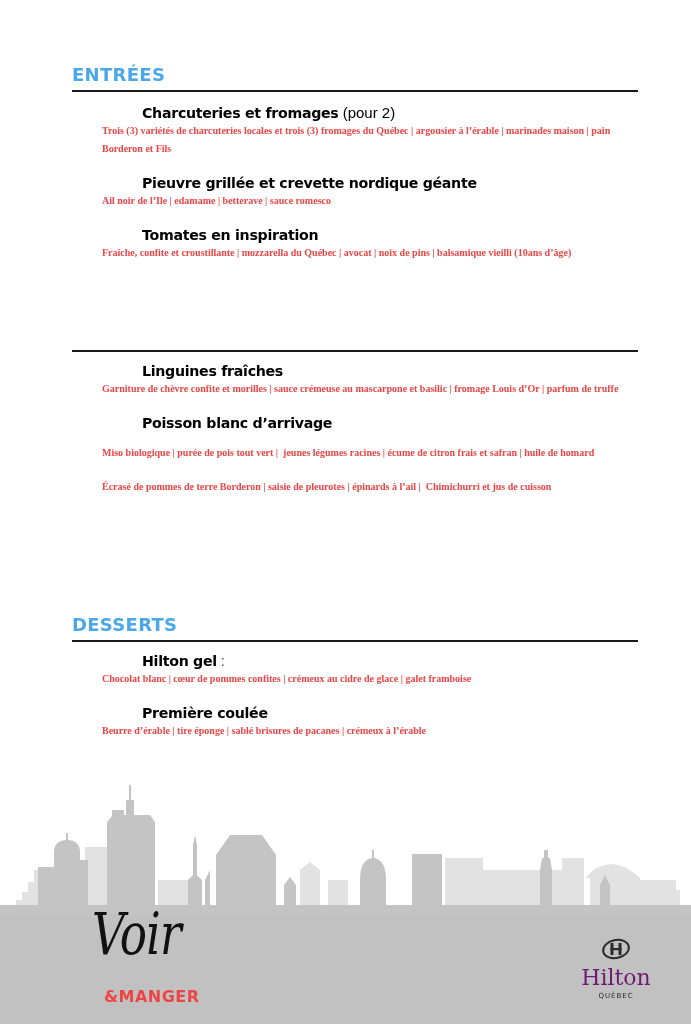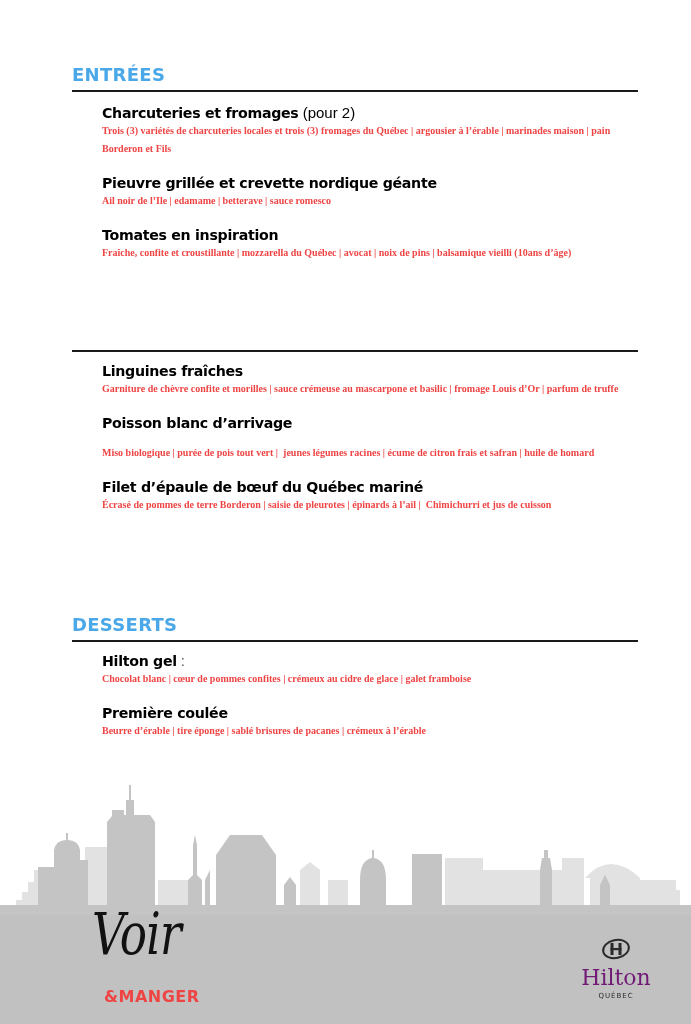--- a/index.html
+++ b/index.html
@@ -15,20 +15,21 @@
       font-weight: bold; font-size: 18px; letter-spacing: 0.3px;
       color: #4aa8e8; margin: 0; line-height: 18px;
     }
     .rule { height: 2px; background: #1a1a1a; margin-top: 6px; width: 566px; }
     .items { padding-left: 30px; margin-top: 10px; }
     .item { margin-bottom: 16px; }
     .item-name {
       font-family: "DejaVu Sans", sans-serif;
       font-weight: bold; font-size: 14.2px; color: #000; line-height: 18px;
       letter-spacing: -0.3px;
+      margin-left: 40px;
     }
     .item-note { font-family: "Liberation Sans", sans-serif; font-weight: normal; font-size: 15px; color: #000; letter-spacing: 0; }
     .item-colon { font-family: "Liberation Sans", sans-serif; font-weight: normal; font-size: 15px; color: #555; }
     .item-desc {
       font-family: Liberation Serif, serif; font-weight: bold;
       font-size: 10px; line-height: 18px; color: #ef4444; width: 536px;
     }
     .skyline { position: absolute; left: 0; top: 770px; width: 691px; height: 150px; }
     .footer { position: absolute; left: 0; top: 915px; width: 691px; height: 109px; background: #c1c1c1; }
     .logo-voir {
@@ -76,21 +77,20 @@
     <div class="items">
       <div class="item">
         <div class="item-name">Linguines fraîches</div>
         <div class="item-desc">Garniture de chèvre confite et morilles | sauce crémeuse au mascarpone et basilic | fromage Louis d’Or | parfum de truffe</div>
       </div>
       <div class="item">
         <div class="item-name">Poisson blanc d’arrivage</div>
         <div class="item-desc" style="white-space:pre-wrap;margin-top:12px;">Miso biologique | purée de pois tout vert |  jeunes légumes racines | écume de citron frais et safran | huile de homard</div>
       </div>
       <div class="item">
-        <div class="item-name">Filet d’épaule de bœuf du Québec mariné</div>
         <div class="item-desc" style="white-space:pre-wrap;">Écrasé de pommes de terre Borderon | saisie de pleurotes | épinards à l’ail |  Chimichurri et jus de cuisson</div>
       </div>
     </div>
   </div>
 
   <div class="section" style="top:616px;">
     <h2 class="section-title">DESSERTS</h2>
     <div class="rule"></div>
     <div class="items">
       <div class="item">

